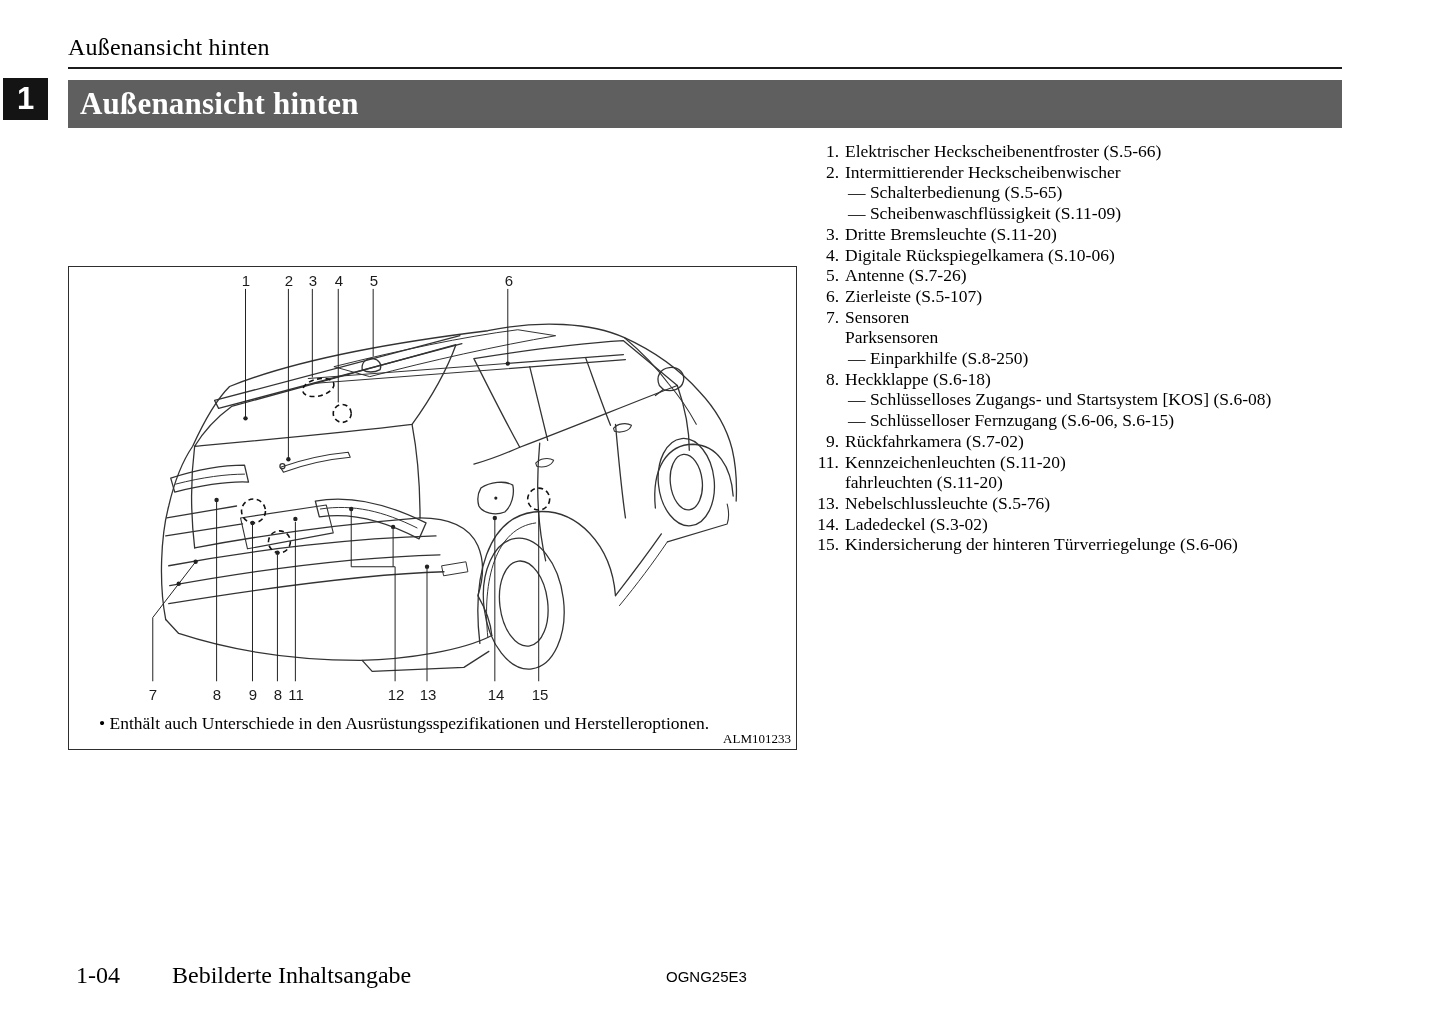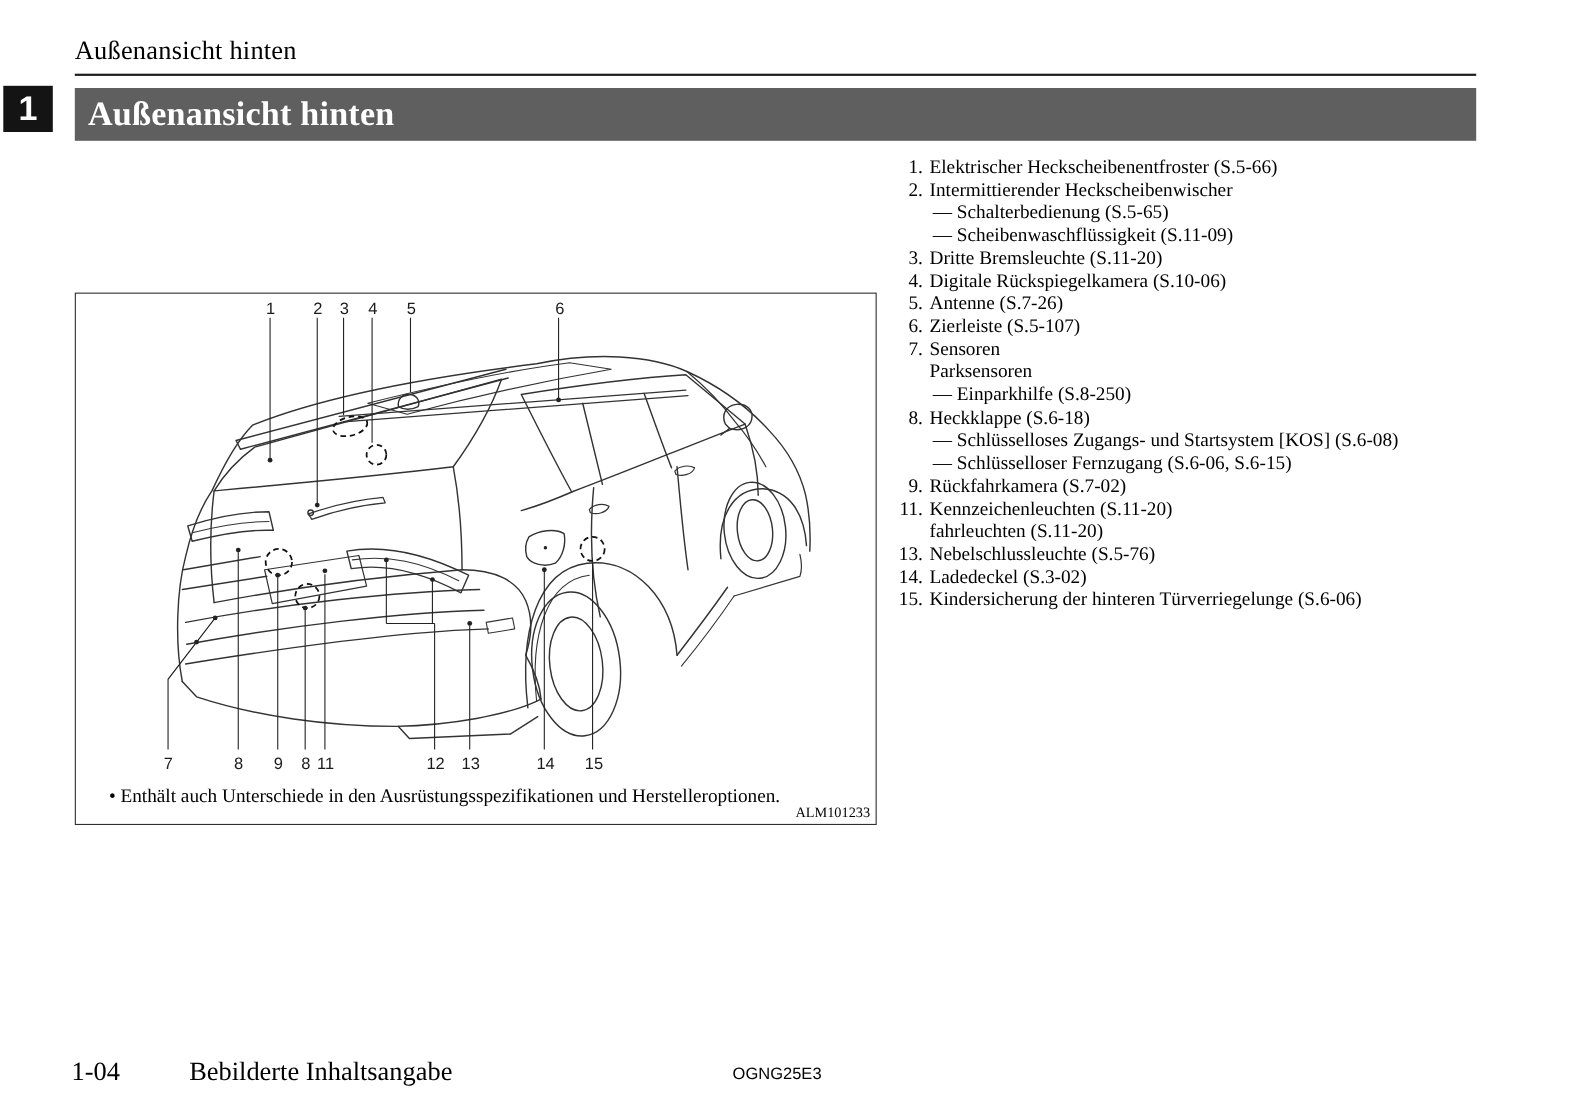--- a/index.html
+++ b/index.html
@@ -29,21 +29,21 @@
   .co-top{top:6px;} .co-bot{top:420px;}
   .fig-note{left:30px;top:446px;font-size:17.5px;white-space:nowrap;}
   .fig-code{right:5px;top:464px;font-size:13px;}
   
   .parts{left:811px;top:141px;width:545px;font-size:17.5px;line-height:20.7px;}
   .pl-row{display:flex;}
   .pl-marker{flex:none;width:28px;text-align:right;}
   .pl-text{padding-left:6px;white-space:nowrap;}
   .pl-row.ind .pl-text{padding-left:9px;}
   
-  .pg-num{left:65px;top:962px;font-size:24px;}
+  .pg-num{left:76px;top:962px;font-size:24px;}
   .pg-sec{left:172px;top:962px;font-size:24px;}
   .pg-code{left:630px;top:968px;font-family:Liberation Sans, sans-serif;font-size:15px;margin-left:36px;}
 </style>
 </head>
 <body>
 
 <div class="page">
 
   <div class="abs crumb">Außenansicht hinten</div>
   <div class="abs rule"></div>

